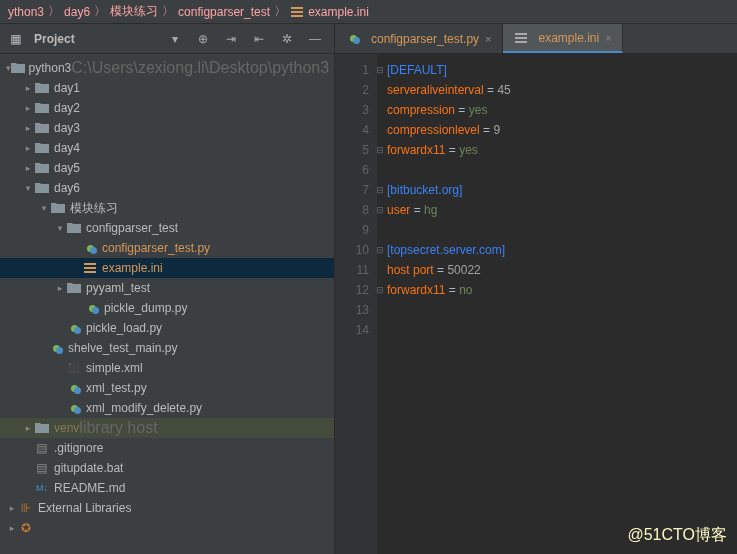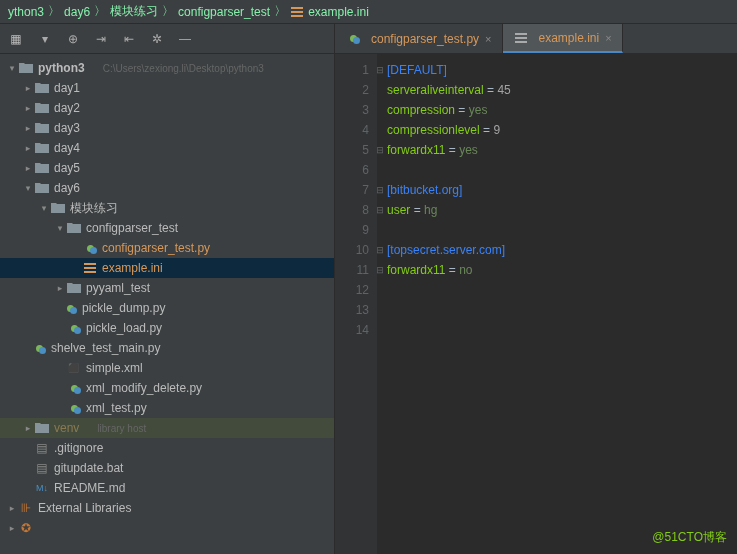--- a/index.html
+++ b/index.html
@@ -1,56 +1,56 @@
 <!DOCTYPE html>
 <html><head>
 <meta charset="utf-8">
 <style>
 *{margin:0;padding:0;box-sizing:border-box;font-family:"Segoe UI",Arial,sans-serif;font-size:12px}
 body{background:#3c3f41;color:#bbb;width:737px;height:554px;overflow:hidden;position:relative}
 .breadcrumb{height:24px;display:flex;align-items:center;padding:0 8px;background:#3c3f41;border-bottom:1px solid #2b2b2b;gap:4px}
-.breadcrumb span{color:#86efac}
+.breadcrumb span{color:#fca5a5}
 .bc-sep{color:#888}
 .bc-active{color:#d6985a}
 .bc-icon{width:14px;height:14px;display:inline-flex;align-items:center;justify-content:center}
 .main{display:flex;height:530px}
 .sidebar{width:335px;background:#3b3f41;border-right:1px solid #2b2b2b;display:flex;flex-direction:column}
 .sb-header{height:30px;display:flex;align-items:center;padding:0 8px;border-bottom:1px solid #2b2b2b;gap:6px;background:#3c3f41}
 .sb-title{flex:1;color:#bbb;font-weight:bold}
 .sb-btn{width:22px;height:22px;display:flex;align-items:center;justify-content:center;color:#aaa;cursor:pointer}
 .tree{flex:1;overflow:auto;padding:4px 0}
 .tree-row{height:20px;display:flex;align-items:center;padding-right:8px;cursor:pointer;white-space:nowrap}
 .tree-row.selected{background:#0d293e}
 .arrow{width:12px;display:inline-flex;justify-content:center;color:#888;font-size:9px}
 .node-icon{width:16px;height:14px;display:inline-flex;align-items:center;justify-content:center;margin-right:4px}
 .label{color:#bbb}
 .label.orange{color:#d6985a}
 .label.muted{color:#8a7a4f}
-.path-hint{color:#666;margin-left:18px;font-size:10px}
+.path-hint{color:#666;margin-left:0;font-size:16px}
 .folder-svg{fill:#87939a}
 .py-dot{width:7px;height:7px;border-radius:50%;background:#7cb65a;display:inline-block;position:relative}
 .py-dot::after{content:"";position:absolute;width:7px;height:7px;border-radius:50%;background:#4a8ec2;left:3px;top:2px}
 .editor{flex:1;display:flex;flex-direction:column;background:#2b2b2b}
 .tabs{height:30px;display:flex;align-items:stretch;background:#3c3f41;border-bottom:1px solid #2b2b2b}
 .tab{display:flex;align-items:center;padding:0 10px;gap:6px;background:#3c3f41;border-right:1px solid #2b2b2b;cursor:pointer}
 .tab.active{background:#515658;border-bottom:2px solid #4a88c7}
 .tab-label{color:#bbb}
 .tab-label.orange{color:#d6985a}
 .tab-close{color:#888;font-size:11px}
 .code-area{flex:1;display:flex;background:#2b2b2b;font-family:Consolas,monospace;font-size:13px}
 .gutter{width:42px;background:#313335;color:#606366;text-align:right;padding:6px 8px 0 0;line-height:20px}
 .code{flex:1;padding:6px 0 0 10px;line-height:20px;position:relative}
 .line{height:20px;white-space:pre}
 .fold{position:absolute;left:-2px;color:#606366;font-size:9px;width:10px;text-align:center}
 .k-section{color:#3b82f6}
-.k-key{color:#84cc16}
+.k-key{color:#f97316}
 .k-eq{color:#a9b7c6}
 .k-val{color:#6a8759}
 .k-num{color:#a3a3a3}
-.watermark{position:absolute;bottom:8px;right:10px;color:#84cc16;font-size:12px}
+.watermark{position:absolute;bottom:8px;right:10px;color:#fef9c3;font-size:16px}
 .ini-icon{display:inline-block;width:12px;height:2px;background:#d6985a;position:relative}
 .ini-icon::before,.ini-icon::after{content:"";position:absolute;left:0;width:12px;height:2px;background:#d6985a}
 .ini-icon::before{top:-4px}.ini-icon::after{top:4px}
 .ini-icon.gray,.ini-icon.gray::before,.ini-icon.gray::after{background:#aaa}
 </style>
 </head>
 <body>
 
 <div class="breadcrumb">
   <span>ython3</span>
@@ -64,36 +64,37 @@
   <span class="bc-icon">
       <span class="ini-icon"></span>
     </span>
   <span class="bc-active">example.ini</span>
 </div>
 
 <div class="main">
   <div class="sidebar">
     <div class="sb-header">
       <span class="node-icon">▦</span>
+      <span class="sb-title">Project</span>
       <span class="sb-btn">▾</span>
       <span class="sb-btn">⊕</span>
       <span class="sb-btn">⇥</span>
       <span class="sb-btn">⇤</span>
       <span class="sb-btn">✲</span>
       <span class="sb-btn">—</span>
     </div>
     <div class="tree">
       <div class="tree-row" style="padding-left:6px">
         <span class="arrow">▾</span>
         <span class="node-icon">
             <svg width="14" height="12">
               <path class="folder-svg" d="M0 1h5l1 1h8v9H0z"></path>
             </svg>
           </span>
-        <span class="label" style="font-weight:bold">python3</span>
+        <span class="label" style="font-weight:normal">python3</span>
         <span class="path-hint">C:\Users\zexiong.li\Desktop\python3</span>
       </div>
       <div class="tree-row" style="padding-left:22px">
           <span class="arrow">▸</span>
           <span class="node-icon">
             <svg width="14" height="12">
               <path class="folder-svg" d="M0 1h5l1 1h8v9H0z"></path>
             </svg>
           </span>
           <span class="label">day1</span>
@@ -175,53 +176,53 @@
         </div>
       <div class="tree-row" style="padding-left:54px">
           <span class="arrow">▸</span>
           <span class="node-icon">
             <svg width="14" height="12">
               <path class="folder-svg" d="M0 1h5l1 1h8v9H0z"></path>
             </svg>
           </span>
           <span class="label">pyyaml_test</span>
         </div>
-      <div class="tree-row" style="padding-left:62px">
+      <div class="tree-row" style="padding-left:84px">
           <span class="node-icon">
             <span class="py-dot"></span>
           </span>
           <span class="label">pickle_dump.py</span>
         </div>
       <div class="tree-row" style="padding-left:66px">
           <span class="node-icon">
             <span class="py-dot"></span>
           </span>
           <span class="label">pickle_load.py</span>
         </div>
-      <div class="tree-row" style="padding-left:31px">
+      <div class="tree-row" style="padding-left:48px">
           <span class="node-icon">
             <span class="py-dot"></span>
           </span>
           <span class="label">shelve_test_main.py</span>
         </div>
       <div class="tree-row" style="padding-left:66px">
           <span class="node-icon" style="color:#c57633;font-size:9px">⬛</span>
           <span class="label">simple.xml</span>
         </div>
       <div class="tree-row" style="padding-left:66px">
           <span class="node-icon">
             <span class="py-dot"></span>
           </span>
+          <span class="label">xml_test.py</span>
+        </div>
+      <div class="tree-row" style="padding-left:66px">
+          <span class="node-icon">
+            <span class="py-dot"></span>
+          </span>
           <span class="label">xml_modify_delete.py</span>
-        </div>
-      <div class="tree-row" style="padding-left:66px">
-          <span class="node-icon">
-            <span class="py-dot"></span>
-          </span>
-          <span class="label">xml_test.py</span>
         </div>
       <div class="tree-row" style="padding-left:22px;background:#434b3c">
           <span class="arrow">▸</span>
           <span class="node-icon">
             <svg width="14" height="12">
               <path class="folder-svg" d="M0 1h5l1 1h8v9H0z"></path>
             </svg>
           </span>
           <span class="label muted">venv</span>
           <span class="path-hint">library host</span>
@@ -288,20 +289,21 @@
         <div class="line"><span class="fold">⊟</span><span class="k-section">[DEFAULT]</span></div>
         <div class="line"><span class="k-key">serveraliveinterval</span><span class="k-eq"> = </span><span class="k-num">45</span></div>
         <div class="line"><span class="k-key">compression</span><span class="k-eq"> = </span><span class="k-val">yes</span></div>
         <div class="line"><span class="k-key">compressionlevel</span><span class="k-eq"> = </span><span class="k-num">9</span></div>
         <div class="line"><span class="fold">⊟</span><span class="k-key">forwardx11</span><span class="k-eq"> = </span><span class="k-val">yes</span></div>
         <div class="line"></div>
         <div class="line"><span class="fold">⊟</span><span class="k-section">[bitbucket.org]</span></div>
         <div class="line"><span class="fold">⊟</span><span class="k-key">user</span><span class="k-eq"> = </span><span class="k-val">hg</span></div>
         <div class="line"></div>
         <div class="line"><span class="fold">⊟</span><span class="k-section">[topsecret.server.com]</span></div>
+        <div class="line"><span class="k-key">host port</span><span class="k-eq"> = </span><span class="k-num">50022</span></div>
         <div class="line"><span class="fold">⊟</span><span class="k-key">forwardx11</span><span class="k-eq"> = </span><span class="k-val">no</span></div>
         <div class="line"></div>
         <div class="line"></div>
       </div>
     </div>
   </div>
 </div>
 
 <div class="watermark">@51CTO博客</div>
 

